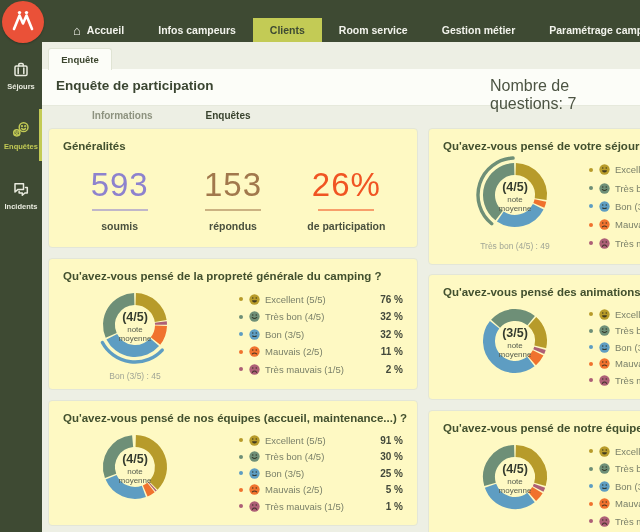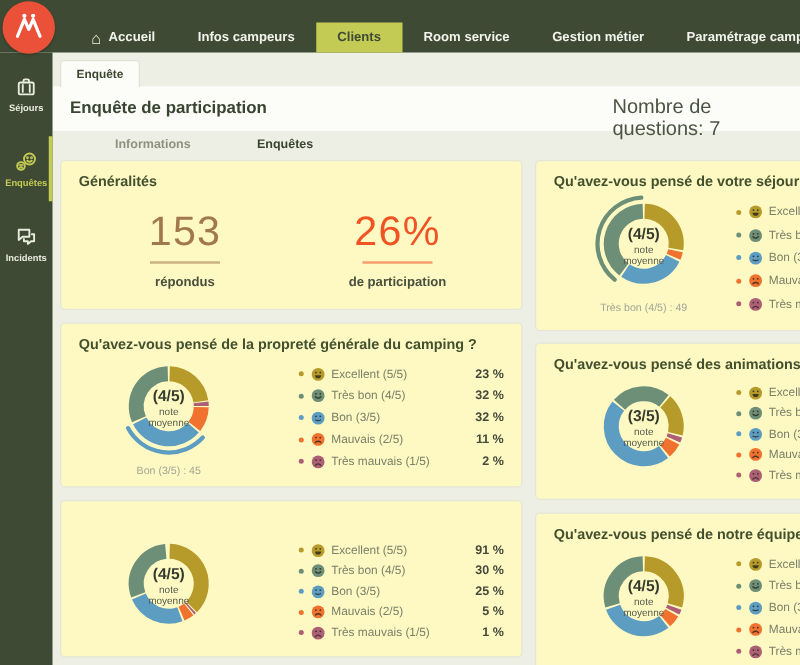--- a/index.html
+++ b/index.html
@@ -139,20 +139,25 @@
     </div>
     <div class="subtabs" id="subtabs">
         <div class="subtab">Informations</div>
         <div class="subtab active">Enquêtes</div>
       </div>
 
     <div class="card colL" style="left:6px;top:86px;width:370px;height:120px;">
       <div class="card-title">Généralités</div>
       <div class="stats" id="stats">
           <div class="stat">
+            <div class="val" style="color:#8d82ce">593</div>
+            <div class="bar" style="background:#8d82ce"></div>
+            <div class="lbl">soumis</div>
+          </div>
+          <div class="stat">
             <div class="val" style="color:#a1784c">153</div>
             <div class="bar" style="background:#a1784c"></div>
             <div class="lbl">répondus</div>
           </div>
           <div class="stat">
             <div class="val" style="color:#f05423">26%</div>
             <div class="bar" style="background:#f05423"></div>
             <div class="lbl">de participation</div>
           </div>
         </div>
@@ -180,21 +185,21 @@
               <span class="ldot" style="background:#b79b2a"></span>
               <span class="lface">
                 <svg width="11" height="11" viewBox="0 0 12 12">
                   <circle cx="6" cy="6" r="5.6" fill="#b79b2a"></circle>
     <circle cx="4.1" cy="4.4" r="0.8" fill="rgba(42,40,28,.82)"></circle>
                   <circle cx="7.9" cy="4.4" r="0.8" fill="rgba(42,40,28,.82)"></circle>
                   <path d="M3.3 6.7 A2.7 2.7 0 0 0 8.7 6.7 Z" fill="rgba(42,40,28,.82)"></path>
                 </svg>
               </span>
               <span class="llbl">Excellent (5/5)</span>
-              <span class="lpct">23 %</span>
+              <span class="lpct">76 %</span>
             </div>
             <div class="lrow">
               <span class="ldot" style="background:#6e8f77"></span>
               <span class="lface">
                 <svg width="11" height="11" viewBox="0 0 12 12">
                   <circle cx="6" cy="6" r="5.6" fill="#6e8f77"></circle>
     <circle cx="4.1" cy="4.4" r="0.8" fill="rgba(42,40,28,.82)"></circle>
                   <circle cx="7.9" cy="4.4" r="0.8" fill="rgba(42,40,28,.82)"></circle>
                   <path d="M3.6 7 Q6 9.4 8.4 7" fill="none" stroke="rgba(42,40,28,.82)" stroke-width="1.1" stroke-linecap="round"></path>
                 </svg>
@@ -237,20 +242,21 @@
                   <circle cx="7.9" cy="4.4" r="0.8" fill="rgba(42,40,28,.82)"></circle>
                   <path d="M3.6 9.1 Q6 6.3 8.4 9.1" fill="none" stroke="rgba(42,40,28,.82)" stroke-width="1.1" stroke-linecap="round"></path>
                 </svg>
               </span>
               <span class="llbl">Très mauvais (1/5)</span>
               <span class="lpct">2 %</span>
             </div>
           </div>
         </div>
         <div class="card colL" style="left:6px;top:358px;width:370px;height:126px;">
+          <div class="card-title">Qu'avez-vous pensé de nos équipes (accueil, maintenance...) ?</div>
           <div class="donut-abs">
             <svg width="112" height="110" viewBox="0 0 112 110">
               <path d="M 56.73 26.01 A 26 26 0 0 1 74.32 70.45" fill="none" stroke="#b79b2a" stroke-width="12"></path>
               <path d="M 73.67 71.08 A 26 26 0 0 1 72.71 71.92" fill="none" stroke="#ad5f76" stroke-width="12"></path>
               <path d="M 72.01 72.49 A 26 26 0 0 1 66.24 75.90" fill="none" stroke="#f0722e" stroke-width="12"></path>
               <path d="M 64.89 76.43 A 26 26 0 0 1 32.10 62.24" fill="none" stroke="#5e9dc2" stroke-width="12"></path>
               <path d="M 31.57 60.89 A 26 26 0 0 1 53.64 26.11" fill="none" stroke="#6e8f77" stroke-width="12"></path>
               <text x="56" y="48" text-anchor="middle" font-size="12.5" font-weight="bold" fill="#343b2e">(4/5)</text>
               <text x="56" y="59" text-anchor="middle" font-size="8" fill="#555c4d">note</text>
               <text x="56" y="68" text-anchor="middle" font-size="8" fill="#555c4d">moyenne</text>

